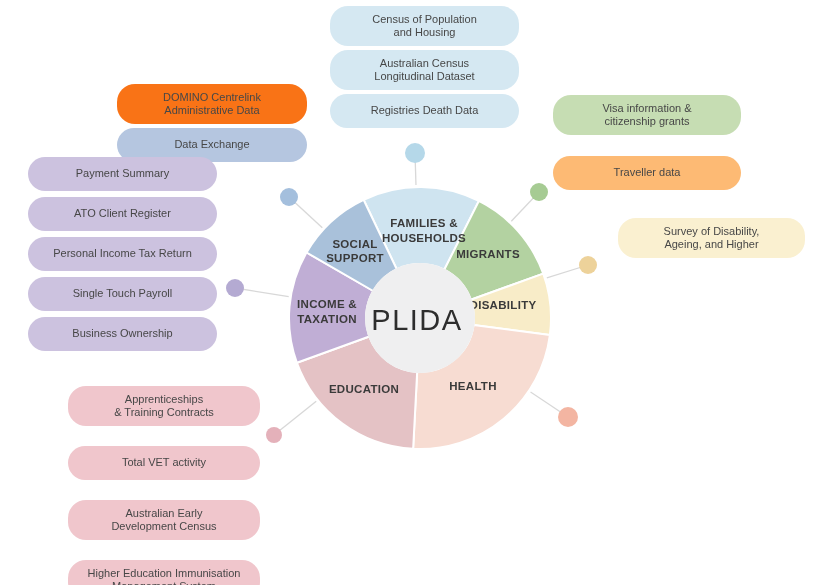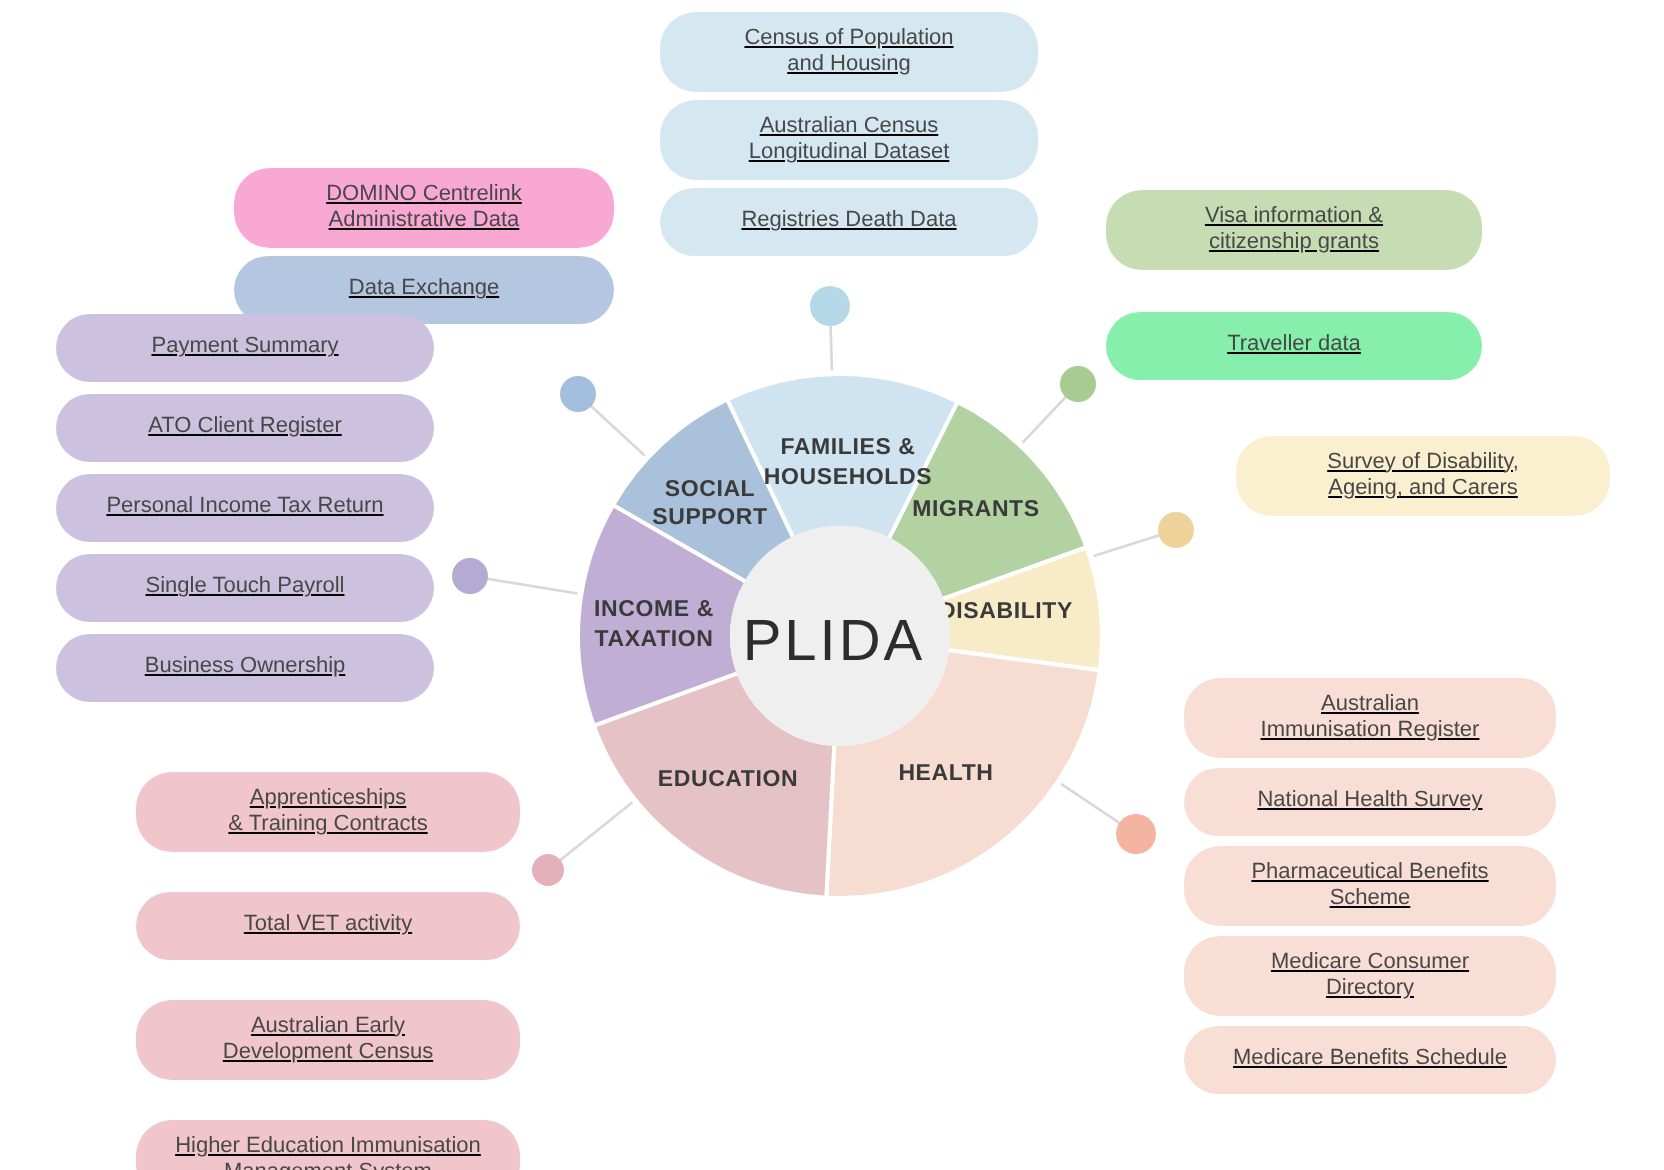--- a/index.html
+++ b/index.html
@@ -1,20 +1,20 @@
 <!DOCTYPE html>
 <html><head>
 <meta charset="utf-8">
 <style>
   html,body{margin:0;padding:0;background:#ffffff;}
   .stage{
     position:relative;width:832px;height:585px;background:#ffffff;
     font-family:"Liberation Sans", sans-serif;overflow:hidden;
   }
-  .group{position:absolute;display:flex;flex-direction:column;text-decoration:underline;}
+  .group{position:absolute;display:flex;flex-direction:column;}
   .pill{
     border-radius:18px;display:flex;align-items:center;justify-content:center;
     text-align:center;font-size:11px;line-height:13.5px;color:#474747;
     white-space:pre-line;padding:0 10px;box-sizing:border-box;flex:0 0 auto;
   }
   .pill.h1{height:34px;}
   .pill.h2{height:40px;}
   #wheel{position:absolute;left:0;top:0;}
   .seg-label{
     font-family:"Liberation Sans", sans-serif;font-size:11.5px;font-weight:bold;
@@ -68,21 +68,21 @@
 
   <div class="group" style="left:330px;top:6px;width:189px;gap:4px;">
     <div class="pill h2" style="background: rgb(213, 232, 242);">Census of Population
 and Housing</div>
     <div class="pill h2" style="background: rgb(213, 232, 242);">Australian Census
 Longitudinal Dataset</div>
     <div class="pill h1" style="background: rgb(213, 232, 242);">Registries Death Data</div>
   </div>
 
   <div class="group" style="left:117px;top:84px;width:190px;gap:4px;">
-    <div class="pill h2" style="background: #f9a8d4;">DOMINO Centrelink
+    <div class="pill h2" style="background: #f97316;">DOMINO Centrelink
 Administrative Data</div>
     <div class="pill h1" style="background: rgb(181, 198, 224);">Data Exchange</div>
   </div>
 
   <div class="group" style="left:28px;top:157px;width:189px;gap:6px;">
     <div class="pill h1" style="background: rgb(204, 194, 223);">Payment Summary</div>
     <div class="pill h1" style="background: rgb(204, 194, 223);">ATO Client Register</div>
     <div class="pill h1" style="background: rgb(204, 194, 223); text-align: right;">Personal Income Tax Return</div>
     <div class="pill h1" style="background: rgb(204, 194, 223);">Single Touch Payroll</div>
     <div class="pill h1" style="background: rgb(204, 194, 223);">Business Ownership</div>
@@ -94,32 +94,22 @@
     <div class="pill h1" style="background: rgb(240, 198, 204);">Total VET activity</div>
     <div class="pill h2" style="background: rgb(240, 198, 204);">Australian Early
 Development Census</div>
     <div class="pill h2" style="background: rgb(240, 198, 204);">Higher Education Immunisation
 Management System</div>
   </div>
 
   <div class="group" style="left:553px;top:95px;width:188px;gap:21px;">
     <div class="pill h2" style="background: rgb(198, 221, 179);">Visa information &amp;
 citizenship grants</div>
-    <div class="pill h1" style="background: #86efac;">Traveller data</div>
+    <div class="pill h1" style="background: #fdba74;">Traveller data</div>
   </div>
 
   <div class="group" style="left:618px;top:218px;width:187px;gap:5px;">
     <div class="pill h2" style="background: rgb(250, 240, 208);">Survey of Disability,
-Ageing, and Carers</div>
+Ageing, and Higher</div>
   </div>
 
-  <div class="group" style="left:592px;top:339px;width:186px;gap:5px;">
-    <div class="pill h2" style="background: rgb(249, 222, 213);">Australian
-Immunisation Register</div>
-    <div class="pill h1" style="background: rgb(249, 222, 213);">National Health Survey</div>
-    <div class="pill h2" style="background: rgb(249, 222, 213);">Pharmaceutical Benefits
-Scheme</div>
-    <div class="pill h2" style="background: rgb(249, 222, 213);">Medicare Consumer
-Directory</div>
-    <div class="pill h1" style="background: rgb(249, 222, 213);">Medicare Benefits Schedule</div>
-  </div>
 
 </div>
 
 </body></html>

